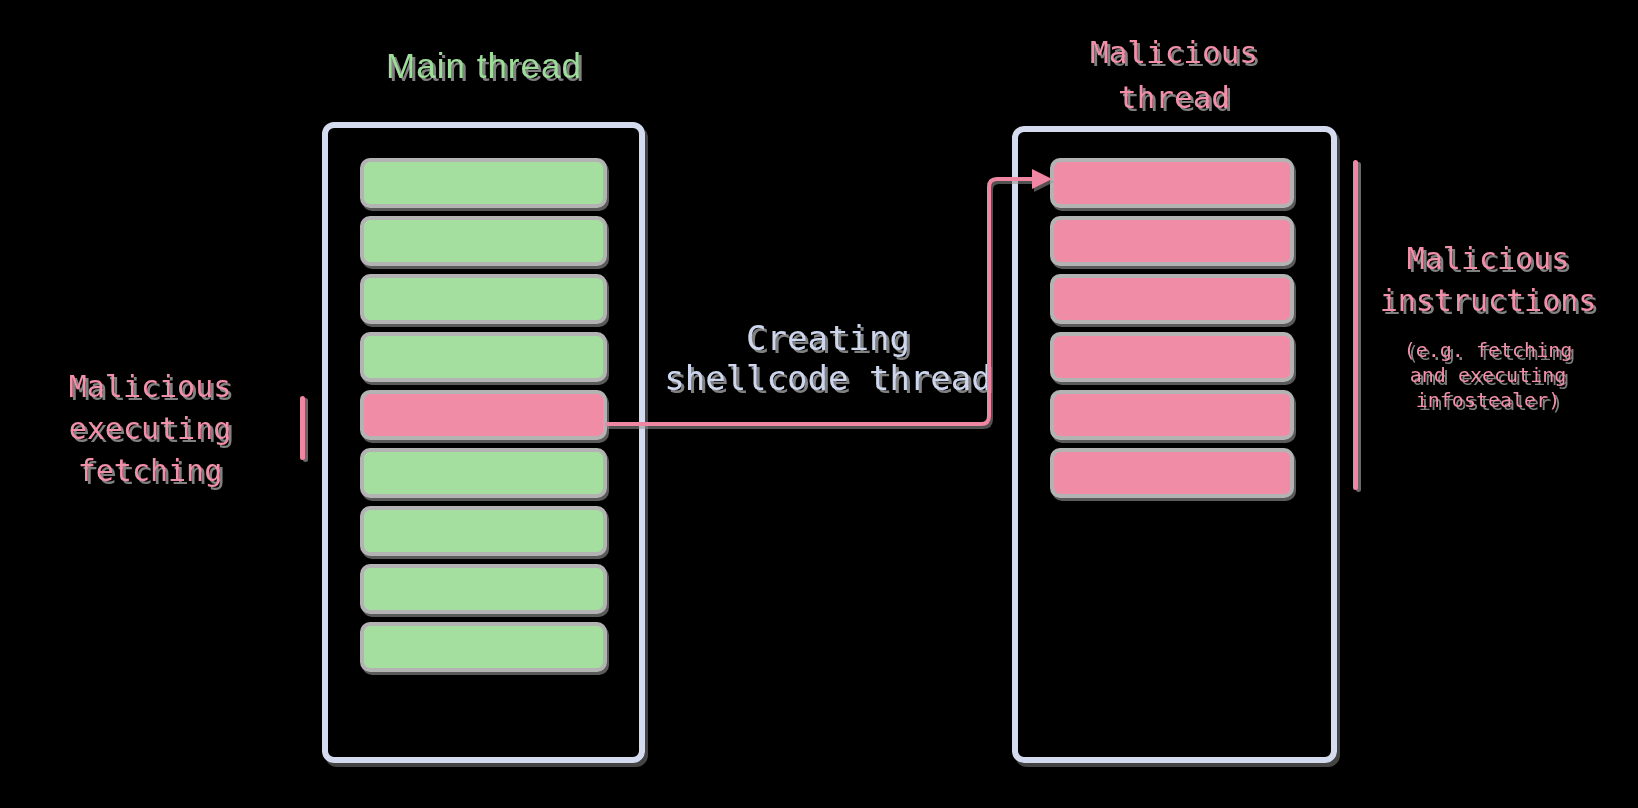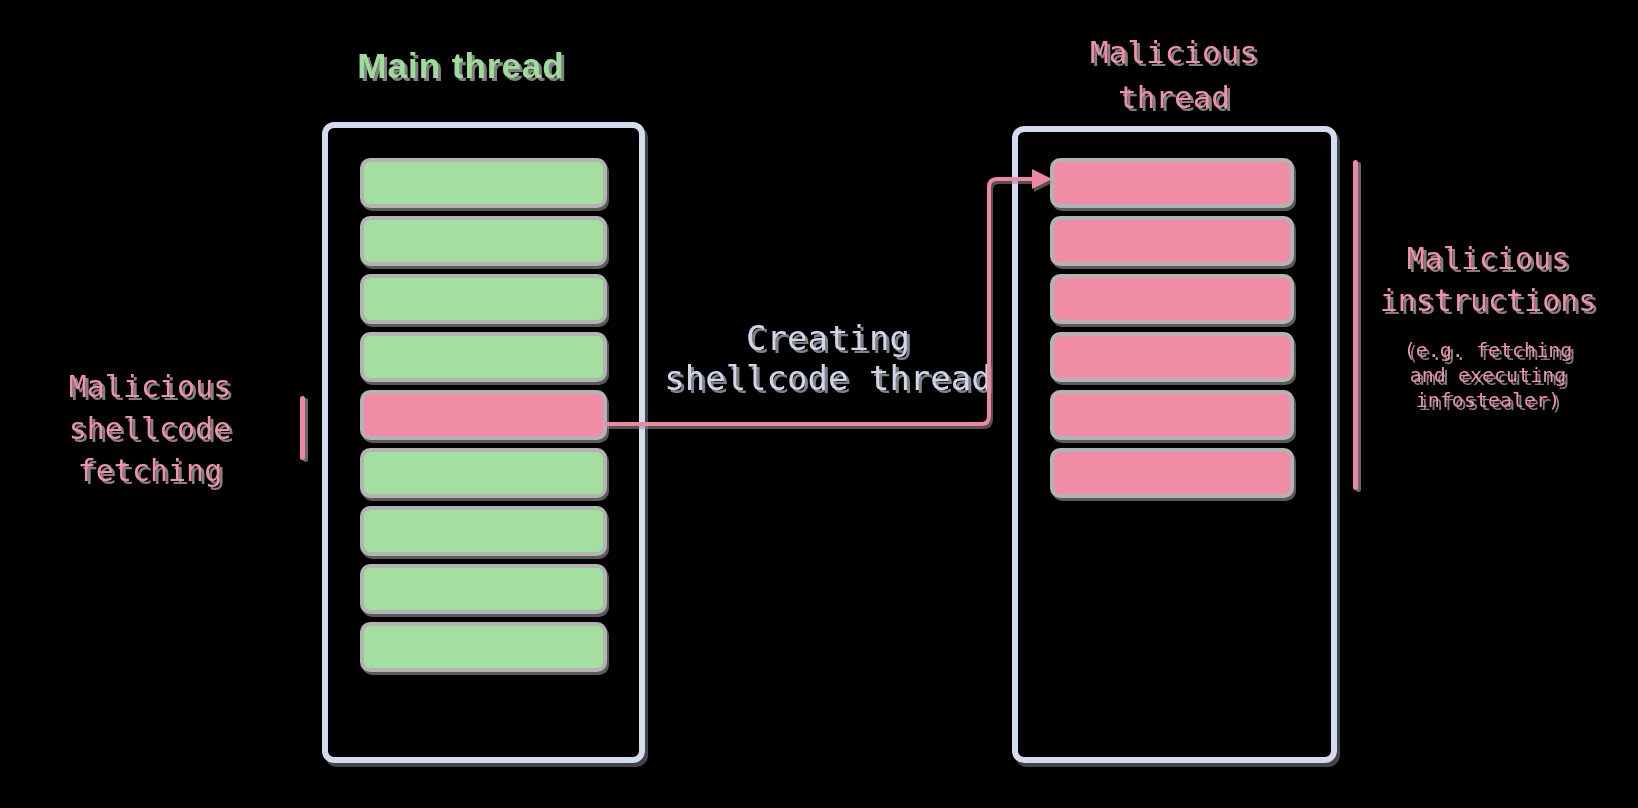--- a/index.html
+++ b/index.html
@@ -29,22 +29,22 @@
   }
   .block.normal{background:var(--green-block,#a5dfa0);}
   .block.malicious{background:var(--pink-block,#f18ca7);}
   
   .label{
     position:absolute;text-align:center;font-weight:400;
     text-shadow:3px 3px 0 rgba(152,152,152,.85);
     white-space:nowrap;
   }
   #main-title{
-    left:311px;top:46px;width:300px;
-    font-family:"Liberation Sans",sans-serif;font-weight:700;
+    left:334px;top:46px;width:300px;
+    font-family:"Liberation Sans",sans-serif;font-weight:400;
     font-size:35px;color:var(--green-text,#9edc9a);
     letter-spacing:1px;
   }
   #right-title{
     left:1024px;top:30px;width:300px;
     font-size:31px;line-height:45px;color:var(--pink-text,#f28fa9);
   }
   #shellcode-label{
     left:18px;top:366px;width:264px;
     font-size:30px;line-height:42px;color:var(--pink-text,#f28fa9);
@@ -101,21 +101,21 @@
       <div class="block malicious"></div>
       <div class="block malicious"></div>
       <div class="block malicious"></div>
       <div class="block malicious"></div>
       <div class="block malicious"></div>
       <div class="block malicious"></div>
     </div>
 
   <div class="label" id="shellcode-label">
     <div>Malicious</div>
-    <div>shellcode</div>
+    <div>executing</div>
     <div>fetching</div>
   </div>
 
   <div class="tick" id="left-tick"></div>
 
   <div class="label" id="creating-label">
     <div>Creating</div>
     <div>shellcode thread</div>
   </div>
 

